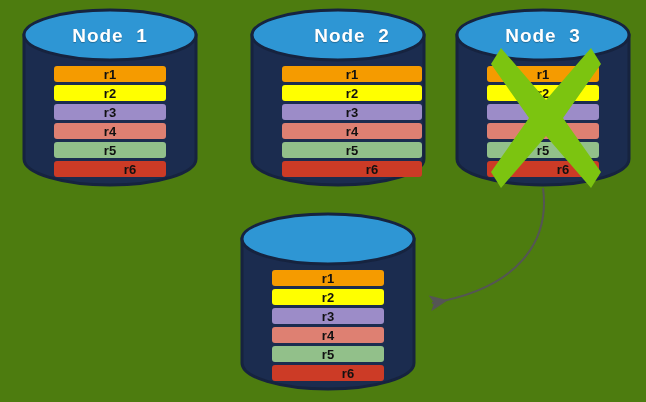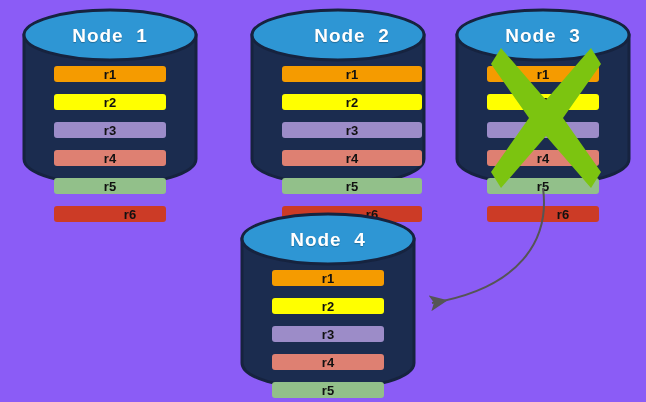--- a/index.html
+++ b/index.html
@@ -4,21 +4,21 @@
 <style>
   html, body {
     margin: 0;
     padding: 0;
     background: #ffffff;
   }
   #canvas {
     position: relative;
     width: 646px;
     height: 402px;
-    background: #8b5cf6;
+    background: #4d7c0f;
     overflow: hidden;
     font-family: "Liberation Sans", sans-serif;
   }
 
   
   .node {
     position: absolute;
   }
   .node-svg {
     position: absolute;
@@ -42,21 +42,21 @@
   .records {
     position: absolute;
     left: 0;
     width: 100%;
     display: flex;
     flex-direction: column;
   }
   .record {
     position: relative;
     height: 16px;
-    margin-bottom: 12px;
+    margin-bottom: 3px;
     border-radius: 3px;
     display: flex;
     align-items: center;
     justify-content: center;
     font-size: 13px;
     font-weight: bold;
     color: #111111;
     line-height: 1;
     box-sizing: border-box;
   }
@@ -169,21 +169,20 @@
     <svg class="x-mark" style="left:36px; top:40px;" width="110" height="140" viewBox="0 0 110 140">
       <path d="M10,0 L55,52 L100,0 L110,16 L72,70 L110,124 L100,140 L55,88 L10,140 L0,124 L38,70 L0,16 Z" fill="#7cc410"></path>
     </svg>
   </div>
 
   <div class="node" style="left:240px; top:212px; width:176px; height:178px;">
     <svg class="node-svg" width="176" height="178" viewBox="0 0 176 178">
       <path d="M2,27 L2,151 A86,26 0 0 0 174,151 L174,27 Z" fill="#1b2c4f" stroke="#16233f" stroke-width="3"></path>
       <ellipse cx="88" cy="27" rx="86" ry="25" fill="#2e96d4" stroke="#16233f" stroke-width="3"></ellipse>
     </svg>
-    <div class="node-title" style="top:17px;">Node  4</div>
     <div class="records" style="top:58px; padding:0 32px; box-sizing:border-box;">
       <div class="record" style="background:#F59B00;">
         <span>r1</span>
       </div>
       <div class="record" style="background:#FFFF00;">
         <span>r2</span>
       </div>
       <div class="record" style="background:#9C8CC8;">
         <span>r3</span>
       </div>

